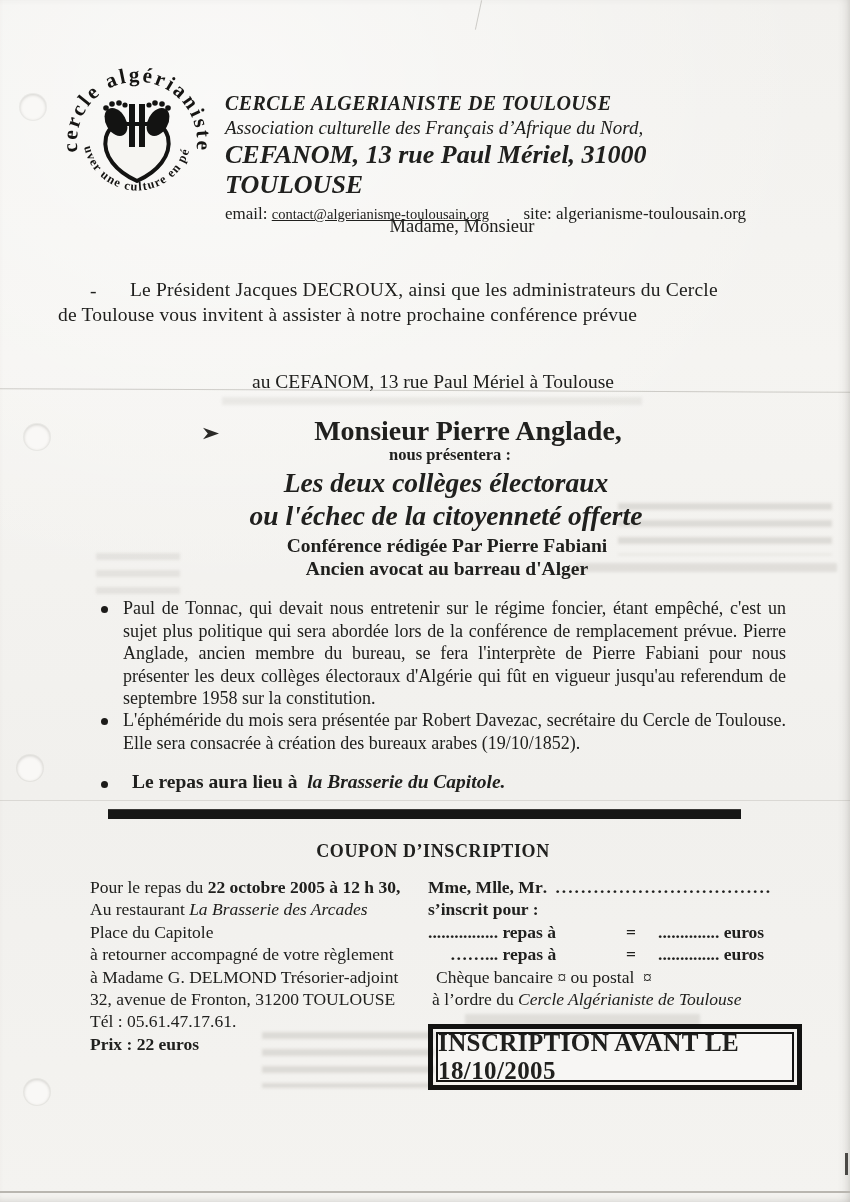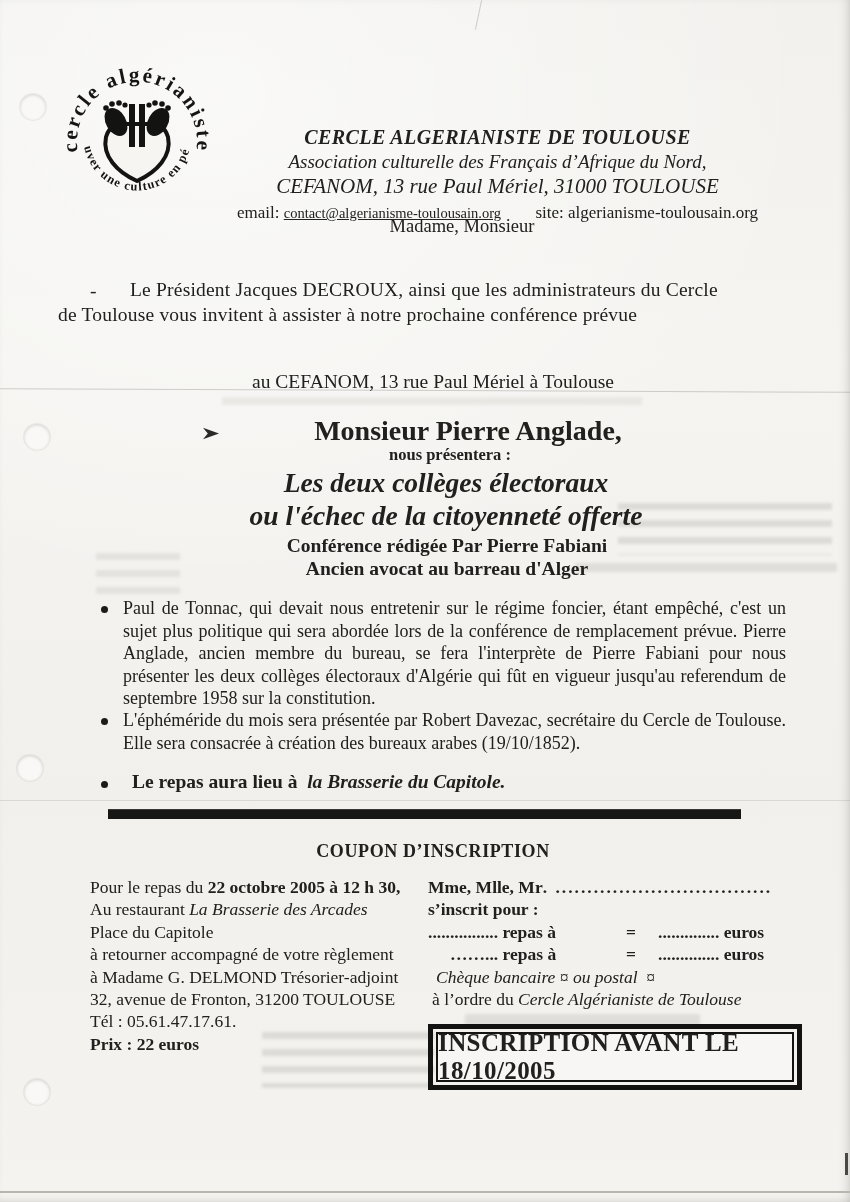--- a/index.html
+++ b/index.html
@@ -84,24 +84,24 @@
             <circle cx="25" cy="-41" r="2.8"></circle>
           <circle cx="18" cy="-42" r="2.8"></circle>
             <circle cx="12" cy="-40" r="2.6"></circle>
           <rect x="-8" y="-41" width="6" height="43"></rect>
           <rect x="2" y="-41" width="6" height="43"></rect>
         </g>
       </g>
     </svg>
   </div>
 
-  <div class="abs" style="left:225px;top:92px;width:545px;text-align:center;margin-top:34px;">
+  <div class="abs" style="left:225px;top:92px;width:545px;text-align:left;">
     <div class="b i" style="font-size:20px;letter-spacing:.4px;">CERCLE ALGERIANISTE DE TOULOUSE</div>
     <div class="i" style="font-size:19px;margin-top:2px;">Association culturelle des Français d’Afrique du Nord,</div>
-    <div class="i" style="font-size:21px;margin-top:1px;">CEFANOM, 13 rue Paul Mériel, 31000 TOULOUSE</div>
+    <div class="i" style="font-size:26px;margin-top:1px;font-weight:bold;">CEFANOM, 13 rue Paul Mériel, 31000 TOULOUSE</div>
     <div style="font-size:17px;margin-top:4px;">
       <span>email:</span>
       <span class="email-link" style="font-size:14.5px;">contact@algerianisme-toulousain.org</span>
       <span style="display:inline-block;width:26px;"></span>
       <span>site:</span>
       <span>algerianisme-toulousain.org</span>
     </div>
   </div>
 
   <div class="abs ctr" style="top:216px;font-size:18.5px;text-indent:58px;">Madame, Monsieur</div>
@@ -152,21 +152,21 @@
     <div class="rrow b">
       <span style="width:198px;">................ repas à</span>
       <span style="width:32px;">=</span>
       <span>.............. euros</span>
     </div>
     <div class="rrow b" style="padding-left:22px;">
       <span style="width:176px;">……... repas à</span>
       <span style="width:32px;">=</span>
       <span>.............. euros</span>
     </div>
-    <div style="padding-left:8px;font-style:italic;" class="pre">Chèque bancaire ¤ ou postal  ¤</div>
+    <div style="padding-left:8px;" class="pre">Chèque bancaire ¤ ou postal  ¤</div>
     <div style="padding-left:4px;"><span>à l’ordre du </span><span class="i">Cercle Algérianiste de Toulouse</span></div>
   </div>
 
   <div class="dbox" style="left:436px;top:1032px;width:354px;height:46px;">
     <span class="b" style="font-size:25px;letter-spacing:.4px;">INSCRIPTION AVANT LE 18/10/2005</span>
   </div>
 
 </div>
 
 </body></html>

